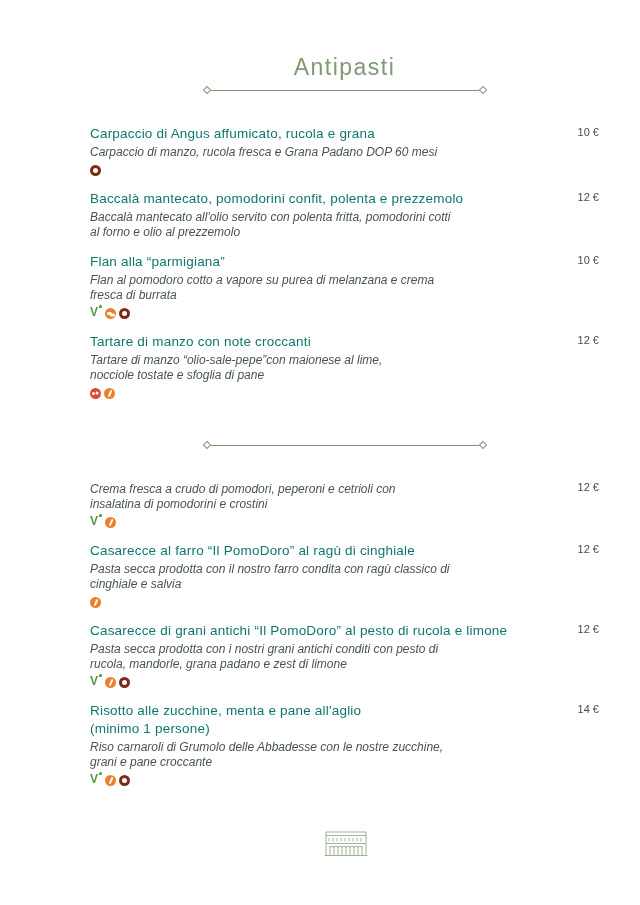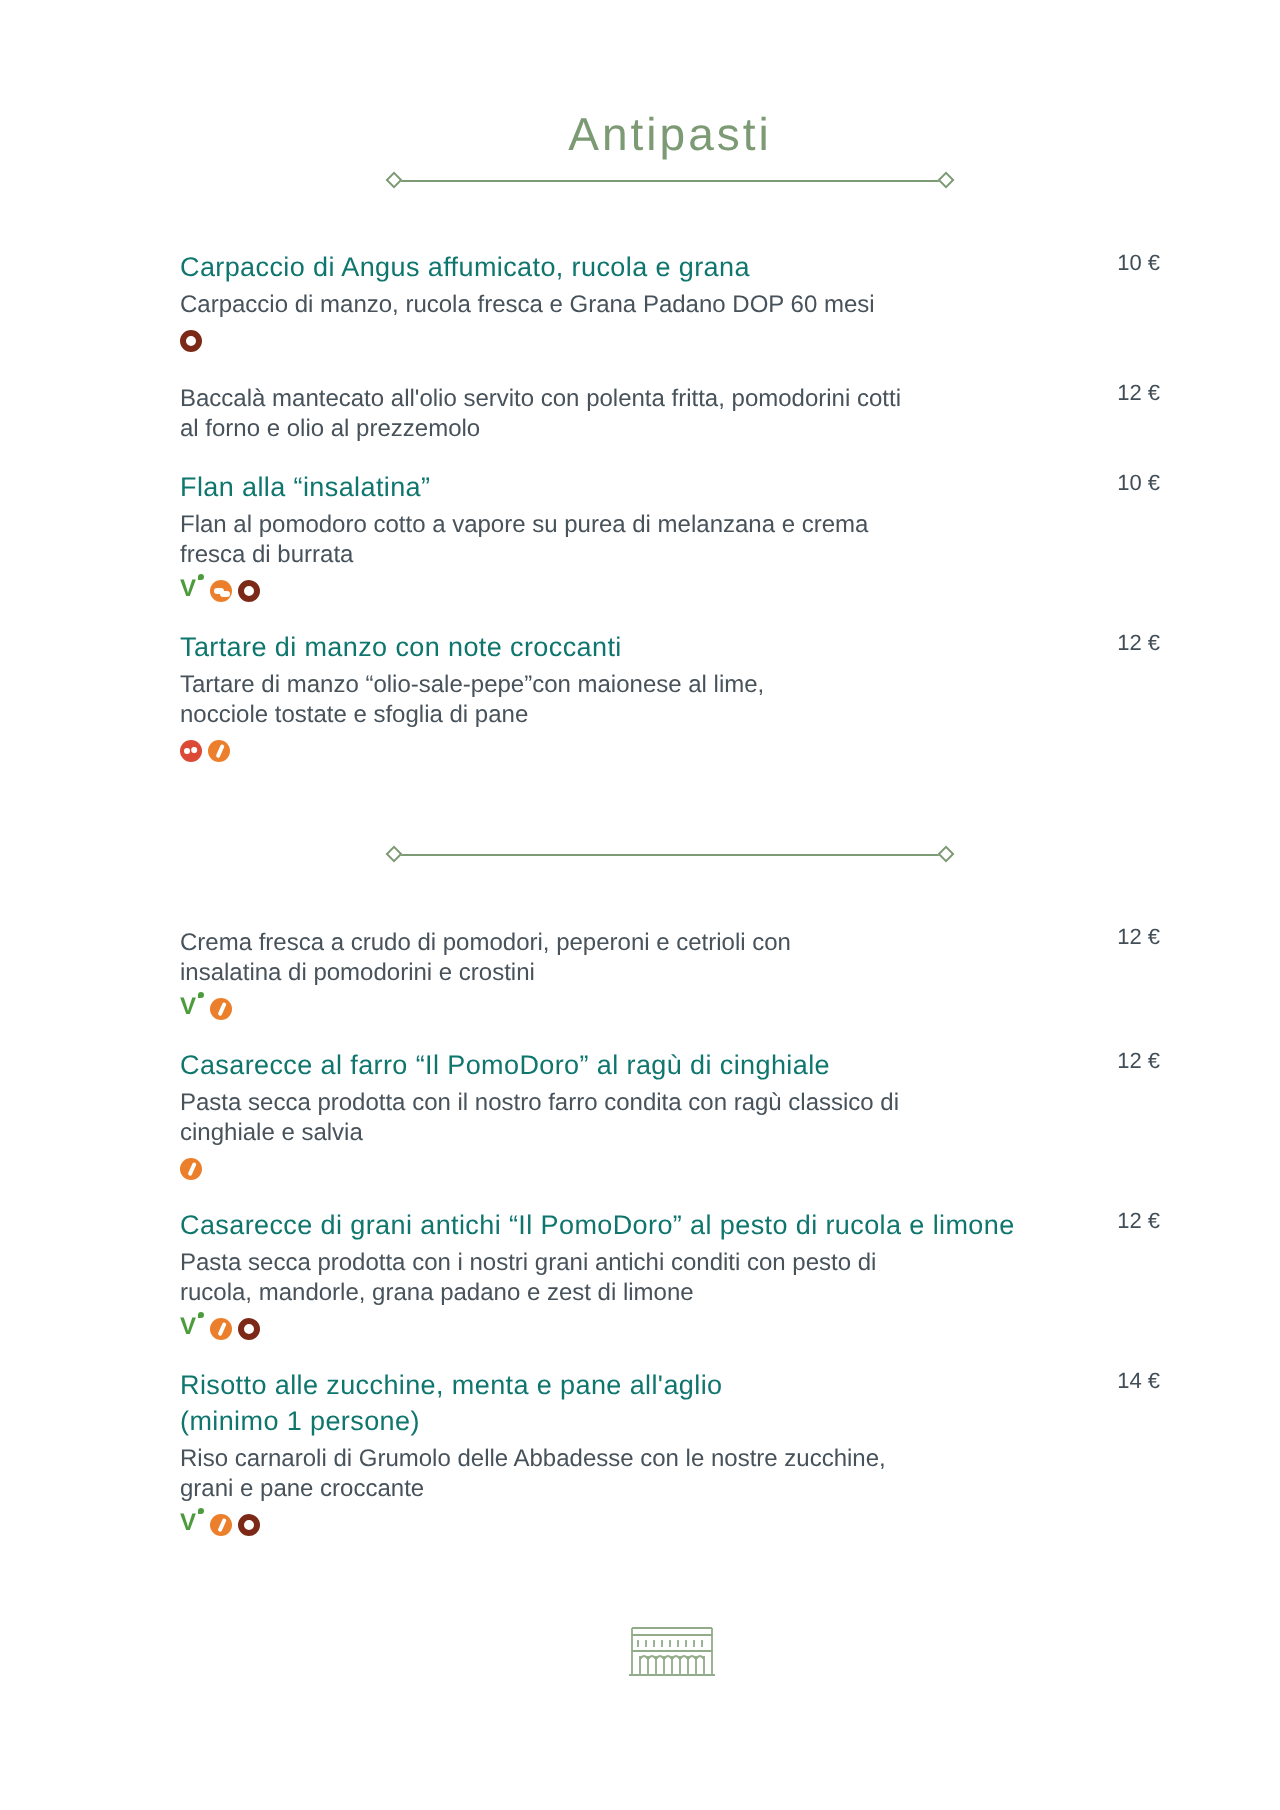--- a/index.html
+++ b/index.html
@@ -1,40 +1,40 @@
 <!DOCTYPE html>
 <html><head>
 <meta charset="utf-8">
 <style>
   html, body { margin:0; padding:0; }
   body {
     width:640px; height:905px; background:#ffffff; overflow:hidden;
     font-family:"Liberation Sans", sans-serif; color:#424e57;
   }
-  .page { box-sizing:border-box; width:640px; height:905px; padding:54px 60px 0 90px; }
+  .page { box-sizing:border-box; width:640px; height:905px; padding:54px 41px 0 90px; }
 
   
   .section-header { text-align:center; margin-bottom:32px; }
   .section-title {
     font-size:23px; font-weight:400; color:#7c9a74; letter-spacing:1.5px; line-height:26px;
   }
   .divider { display:flex; align-items:center; width:282px; margin:7px auto 0 auto; }
   .divider .line { flex:1; border-top:1.5px solid #7c9a74; height:0; }
   .diamond {
     width:4px; height:4px; border:1px solid #7c9a74; background:#fff;
     transform:rotate(45deg); flex:0 0 auto;
   }
 
   .menu-section { margin-bottom:42px; }
 
   
   .item { display:flex; align-items:flex-start; margin-bottom:13px; }
   .item-main { flex:1; padding-right:6px; min-width:0; }
   .item-title { font-size:13.5px; line-height:18px; color:#0f766e; white-space:pre-line; letter-spacing:0.2px; }
-  .item-desc  { font-size:12px; line-height:15px; color:#47525b; white-space:pre-line; margin-top:2px; }
+  .item-desc  { font-size:12px; font-style:italic; line-height:15px; color:#47525b; white-space:pre-line; margin-top:2px; }
   .item-icons { display:flex; gap:3px; align-items:center; margin-top:4px; height:13px; }
   .item-price { font-size:11px; color:#424e57; white-space:nowrap; padding-top:1px; }
 
   
   .ico { display:inline-block; position:relative; width:11px; height:11px; border-radius:50%; box-sizing:border-box; }
   .ico.allergen-ring { border:3.2px solid #7c2a17; background:#fff; }
   .ico.vegetarian { width:12px; height:13px; border-radius:0; }
   .ico.vegetarian::before {
     content:"V"; position:absolute; left:0; top:-2px;
     color:#4d9b3d; font-weight:bold; font-size:12px; font-family:"Liberation Sans",sans-serif;
@@ -84,30 +84,31 @@
         <div class="item-desc">Carpaccio di manzo, rucola fresca e Grana Padano DOP 60 mesi</div>
         <div class="item-icons">
             <span class="ico allergen-ring"></span>
           </div>
       </div>
       <div class="item-price">10 €</div>
     </div>
 
     <div class="item">
       <div class="item-main">
+        <div class="item-title">Baccalà mantecato, pomodorini confit, polenta e prezzemolo</div>
         <div class="item-desc">Baccalà mantecato all'olio servito con polenta fritta, pomodorini cotti
 al forno e olio al prezzemolo</div>
 
       </div>
       <div class="item-price">12 €</div>
     </div>
 
     <div class="item">
       <div class="item-main">
-        <div class="item-title">Flan alla “insalatina”</div>
+        <div class="item-title">Flan alla “parmigiana”</div>
         <div class="item-desc">Flan al pomodoro cotto a vapore su purea di melanzana e crema
 fresca di burrata</div>
         <div class="item-icons">
             <span class="ico vegetarian"></span>
             <span class="ico lactose"></span>
             <span class="ico allergen-ring"></span>
           </div>
       </div>
       <div class="item-price">10 €</div>
     </div>

